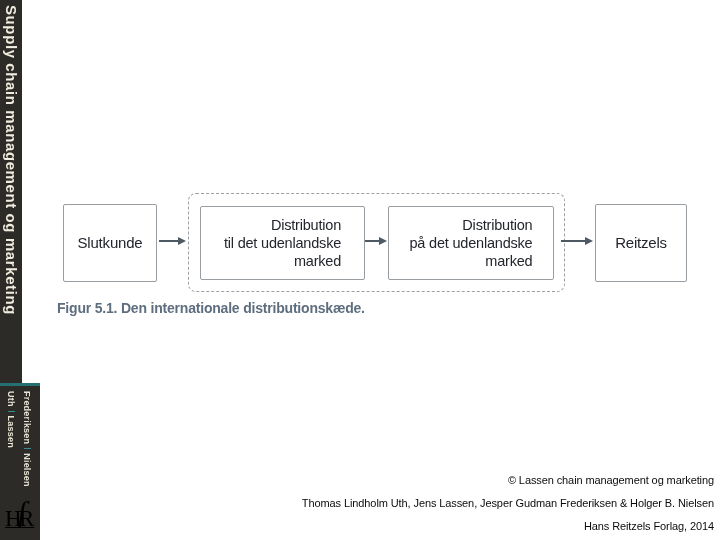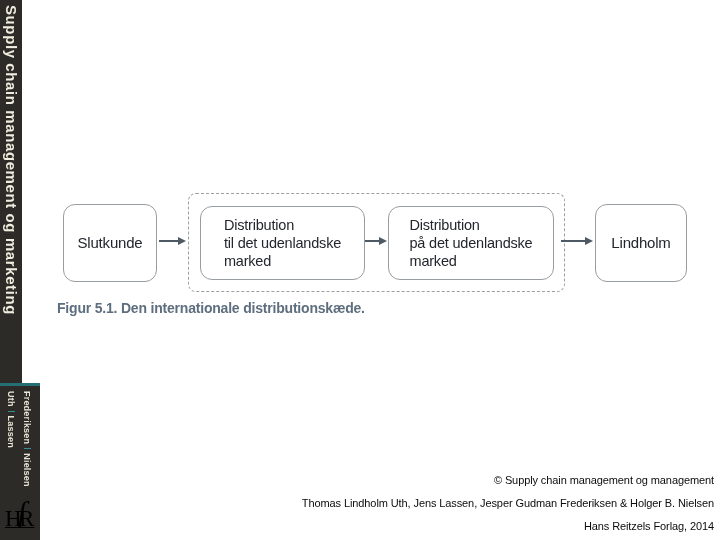--- a/index.html
+++ b/index.html
@@ -34,23 +34,23 @@
     position:absolute;left:5px;top:499px;width:34px;height:36px;
     font-family:"Liberation Serif", serif;color:#000000;text-decoration:underline;
   }
   .spine-logo .lh{font-size:23px;}
   .spine-logo .lf{font-size:30px;font-style:italic;position:relative;top:-4px;margin-left:-4px;}
   .spine-logo .lr{font-size:23px;margin-left:-7px;}
 
   
   .node{
     position:absolute;background:#ffffff;
-    border:1.5px solid #989da2;border-radius:12px;
+    border:1.5px solid #989da2;border-radius:2px;
     display:flex;align-items:center;justify-content:center;
-    text-align:left;font-size:14.5px;line-height:1.25;
+    text-align:right;font-size:14.5px;line-height:1.25;
     letter-spacing:-0.2px;color:#23262c;white-space:pre-line;
   }
   .n1{left:63px;top:204px;width:92px;height:76px;font-size:15px;}
   .n2{left:200px;top:206px;width:163px;height:72px;}
   .n3{left:388px;top:206px;width:164px;height:72px;}
   .n4{left:595px;top:204px;width:90px;height:76px;font-size:15px;}
   .dashed-group{
     position:absolute;left:188px;top:193px;width:375px;height:97px;
     border:1.3px dashed #9aa0a4;border-radius:8px;
   }
@@ -124,24 +124,24 @@
 
       <div class="node n3">Distribution
 på det udenlandske
 marked</div>
 
       <div class="arrow a3">
         <div class="arrow-line"></div>
         <div class="arrow-head"></div>
       </div>
 
-      <div class="node n4">Lindholm</div>
+      <div class="node n4">Reitzels</div>
     </div>
 
     <div class="caption">Figur 5.1. Den internationale distributionskæde.</div>
 
     <footer class="credits">
-      <div>© Supply chain management og management</div>
+      <div>© Lassen chain management og marketing</div>
       <div>Thomas Lindholm Uth, Jens Lassen, Jesper Gudman Frederiksen &amp; Holger B. Nielsen</div>
       <div>Hans Reitzels Forlag, 2014</div>
     </footer>
   </main>
 </div>
 
 </body></html>

